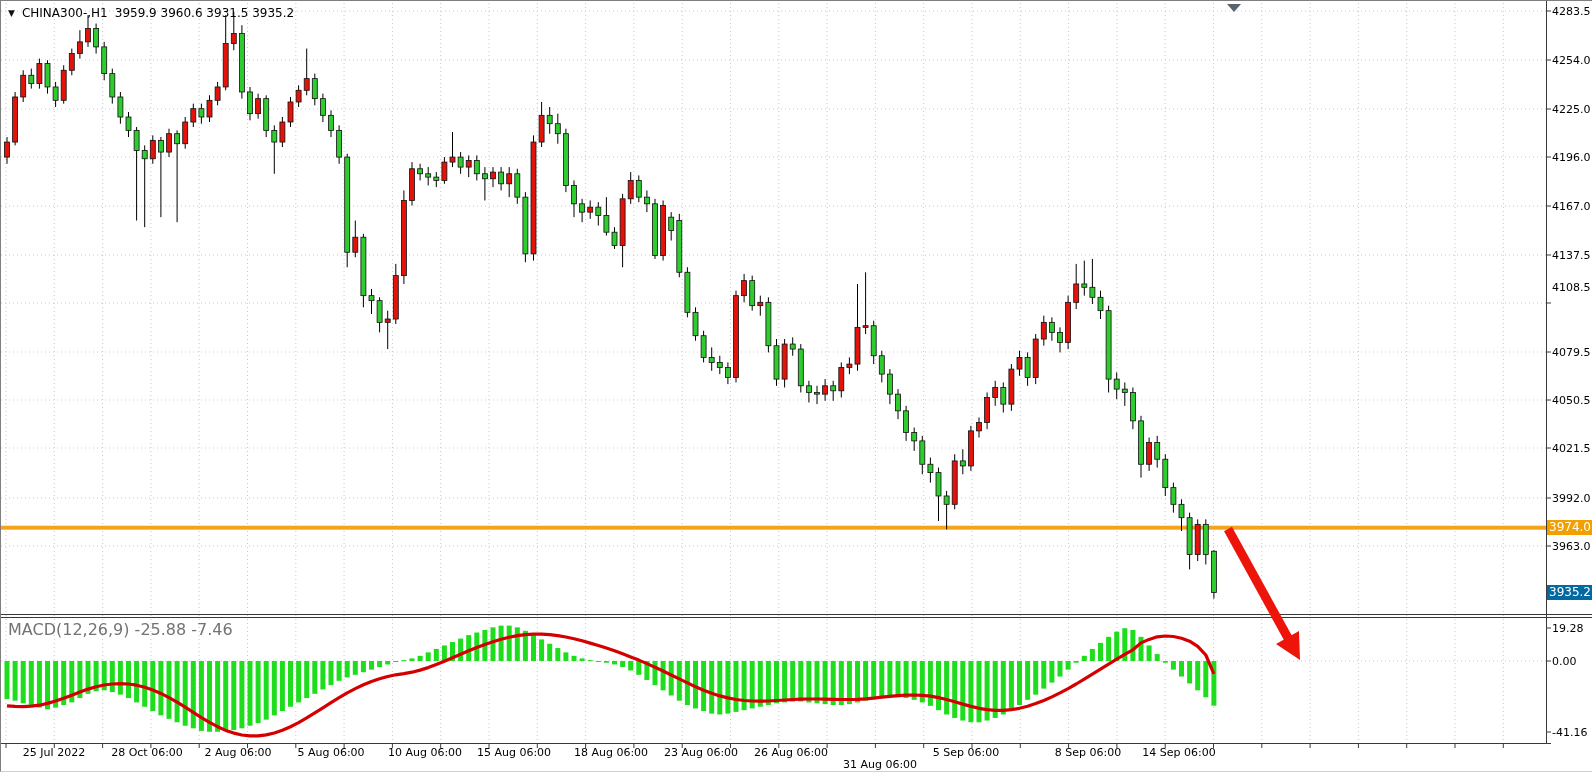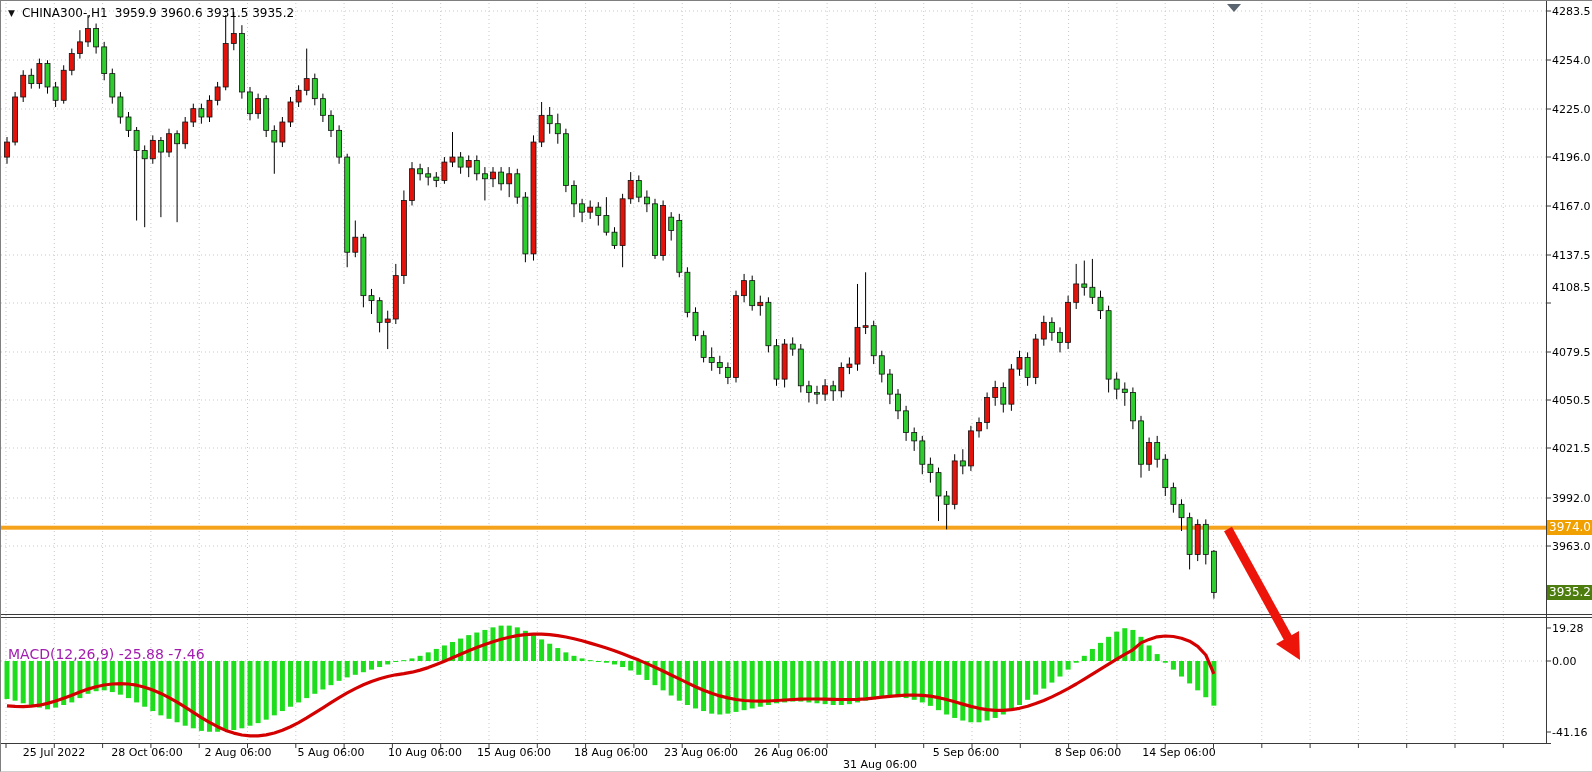--- a/index.html
+++ b/index.html
@@ -22,21 +22,21 @@
   }
   .time-label{
     position:absolute;top:745px;font-size:11px;color:#000;transform:translateX(-50%);
     white-space:nowrap;z-index:4;
   }
   .price-tag{
     position:absolute;left:1546px;width:46px;height:15px;line-height:15px;
     font-size:12px;color:#fff;text-align:center;z-index:6;
   }
   #macd-header{
-    position:absolute;left:7px;top:645px;font-size:14px;color:#a21caf;z-index:5;white-space:nowrap;
+    position:absolute;left:7px;top:619px;font-size:16px;color:#737373;z-index:5;white-space:nowrap;
   }
   #shift-marker{
     position:absolute;left:1226px;top:3px;width:0;height:0;z-index:5;
     border-left:7px solid transparent;border-right:7px solid transparent;border-top:8px solid #5a646e;
   }
 </style>
 </head>
 <body>
 
 <div id="window">
@@ -601,21 +601,21 @@
     <span>3959.9 3960.6 3931.5 3935.2</span>
   </div>
 
   <div id="shift-marker"></div>
 
   <div id="price-axis"></div>
   <div id="macd-axis"></div>
   <div id="time-axis"></div>
 
   <div class="price-tag" id="hline-tag" style="top: 519.194px; background: rgb(240, 160, 0);">3974.0</div>
-  <div class="price-tag" id="last-tag" style="top: 583.969px; background: #4d7c0f;">3935.2</div>
+  <div class="price-tag" id="last-tag" style="top: 583.969px; background: #0369a1;">3935.2</div>
 
   <div id="macd-header">
     <span>MACD(12,26,9)</span>
     <span>-25.88 -7.46</span>
   </div>
 <div class="axis-label" style="top: 10px;">4283.5</div>
     <div class="axis-label" style="top: 59px;">4254.0</div>
     <div class="axis-label" style="top: 108px;">4225.0</div>
     <div class="axis-label" style="top: 156px;">4196.0</div>
     <div class="axis-label" style="top: 205px;">4167.0</div>

